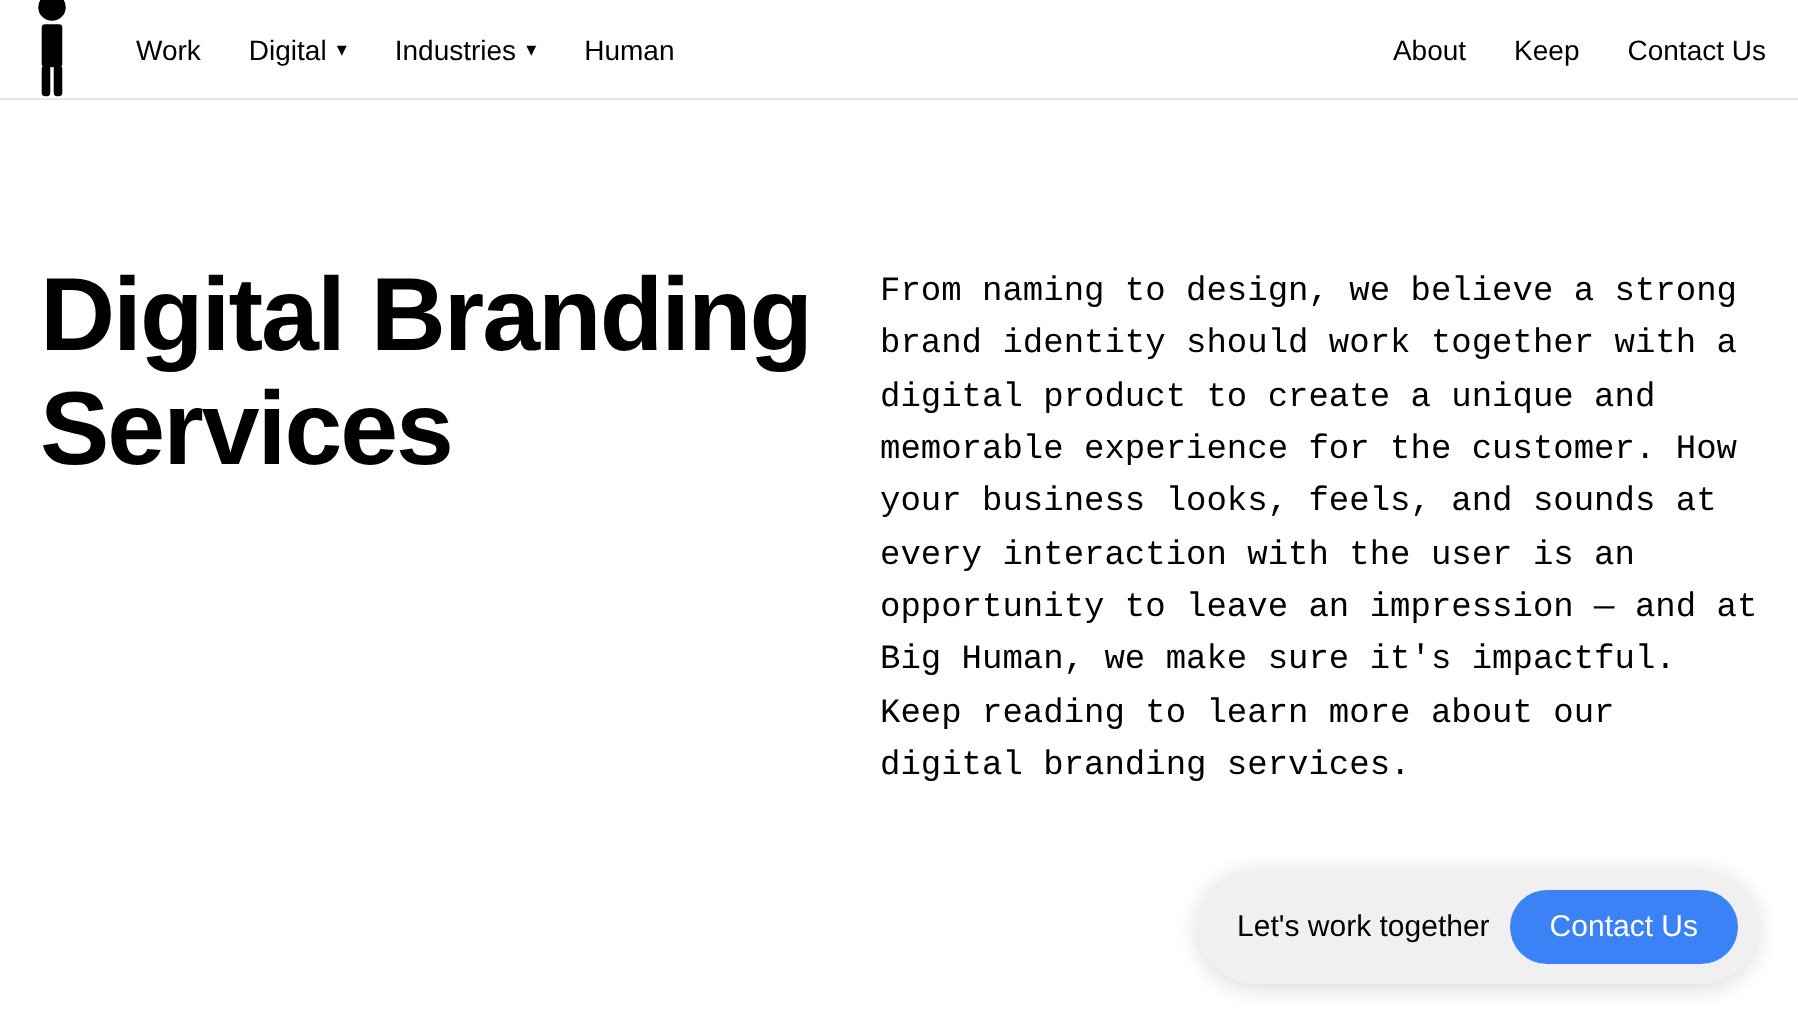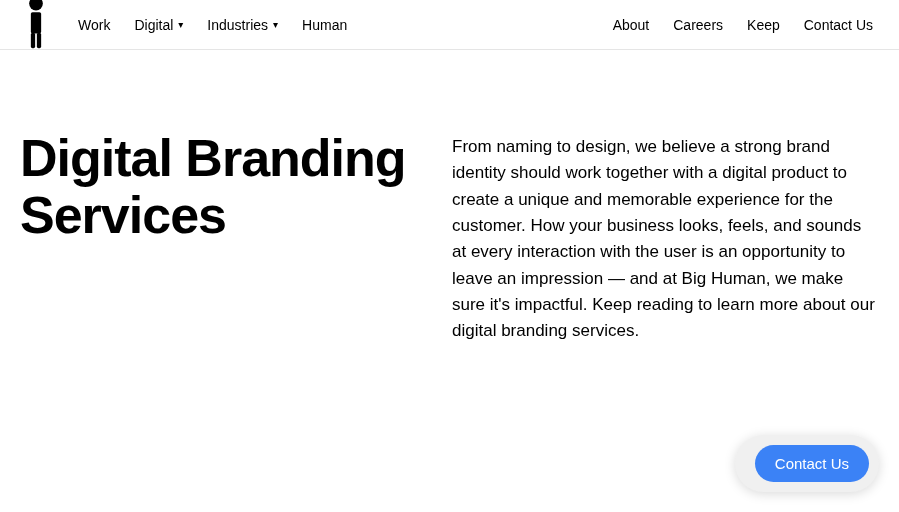--- a/index.html
+++ b/index.html
@@ -15,21 +15,21 @@
       width: 899px;
       min-height: 512px;
       overflow: hidden;
     }
 
     
     nav {
       display: flex;
       align-items: center;
       justify-content: space-between;
-      padding: 0 16px;
+      padding: 0 6px;
       height: 50px;
       border-bottom: 1px solid #e5e5e5;
     }
 
     .nav-left {
       display: flex;
       align-items: center;
       gap: 4px;
     }
 
@@ -68,21 +68,21 @@
     .nav-right {
       display: flex;
       align-items: flex-end;
       gap: 4px;
     }
 
     
     .main-content {
       display: flex;
       padding: 80px 20px 40px 20px;
-      gap: 32px;
+      gap: 20px;
     }
 
     .left-section {
       flex: 0 0 400px;
       padding-left: 0;
     }
 
     .page-title {
       font-size: 52px;
       font-weight: 800;
@@ -93,20 +93,21 @@
 
     .right-section {
       flex: 1;
       padding-top: 4px;
     }
 
     .description-text {
       font-size: 17px;
       line-height: 1.55;
       color: #000;
+      font-family: Liberation Mono, monospace;
     }
 
     
     .cta-banner {
       position: fixed;
       bottom: 20px;
       right: 20px;
       display: flex;
       align-items: center;
       gap: 10px;
@@ -167,35 +168,33 @@
     <a class="nav-item">
       <span>Human</span>
     </a>
   </div>
 
   <div class="nav-right">
     <a class="nav-item">
       <span>About</span>
     </a>
     <a class="nav-item">
-      <span>Careers</span>
-    </a>
-    <a class="nav-item">
       <span>Keep</span>
     </a>
     <a class="nav-item">
       <span>Contact Us</span>
     </a>
   </div>
 </nav>
 
 <div class="main-content">
   <div class="left-section">
     <h1 class="page-title">Digital Branding Services</h1>
   </div>
   <div class="right-section">
     <p class="description-text">From naming to design, we believe a strong brand identity should work together with a digital product to create a unique and memorable experience for the customer. How your business looks, feels, and sounds at every interaction with the user is an opportunity to leave an impression — and at Big Human, we make sure it's impactful. Keep reading to learn more about our digital branding services.</p>
   </div>
 </div>
 
 <div class="cta-banner">
+  <span class="cta-text">Let's work together</span>
   <button class="cta-button">Contact Us</button>
 </div>
 
 </body></html>

